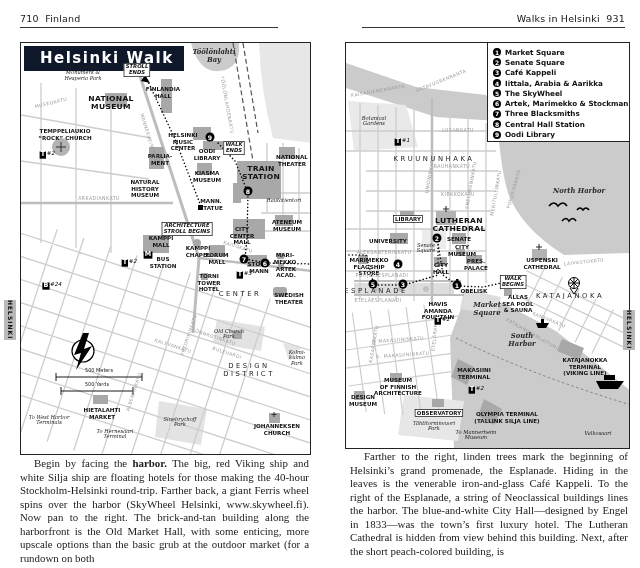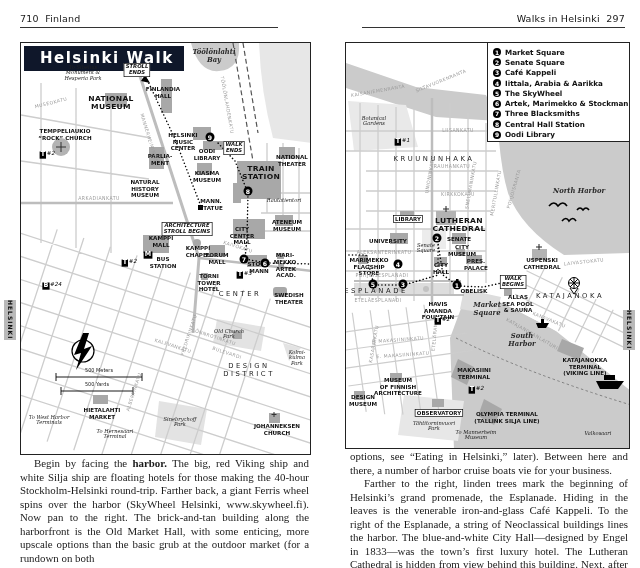--- a/index.html
+++ b/index.html
@@ -241,21 +241,21 @@
         </div>
     </div>
 
     <div class="side-tab" id="tab-left">HELSINKI</div>
     <div class="body-text" id="body-left">
         <p class="bodyp ind"><span>Begin by facing the </span><span style="font-weight: 700;">harbor.</span><span> The big, red Viking ship and white Silja ship are floating hotels for those making the 40-hour Stockholm-Helsinki round-trip. Farther back, a giant Ferris wheel spins over the harbor (SkyWheel Helsinki, www.skywheel.fi). Now pan to the right. The brick-and-tan building along the harborfront is the Old Market Hall, with some enticing, more upscale options than the basic grub at the outdoor market (for a rundown on both</span></p>
       </div>
   </div>
 
   <div class="page" id="page-right">
-    <div class="hdr" style="right:15px"><b>Walks in Helsinki</b>&nbsp;&nbsp;<span>297</span></div>
+    <div class="hdr" style="right:15px"><b>Walks in Helsinki</b>&nbsp;&nbsp;<span>931</span></div>
     <div class="hdr-rule" style="right:15px;width:263px"></div>
 
     <div class="map-box" id="map-right">
       <svg class="map-svg" width="285" height="407" viewBox="0 0 285 407">
 
         <path d="M150,22 Q190,4 240,8 L285,18 V210 L218,212 Q175,185 162,150 Q150,110 150,22 Z" fill="#cbcbcb"></path>
         <circle cx="277" cy="15" r="11" fill="#fff"></circle>
         <path d="M0,20 L70,44 L140,52 L152,78 L90,74 L0,45 Z" fill="#cbcbcb"></path>
         <path d="M120,252 L158,260 L210,288 L285,348 V407 H108 L104,295 Z" fill="#cbcbcb"></path>
         <polygon points="150,210 218,212 285,230 285,330 205,285 152,258 144,235" fill="#fff"></polygon>
@@ -445,17 +445,16 @@
           <span class="mk" style="left: 111px; top: 242px;">1</span>
           <span class="mk" style="left: 91px; top: 195px;">2</span>
           <span class="mk" style="left: 57px; top: 241px;">3</span>
           <span class="mk" style="left: 52px; top: 221px;">4</span>
           <span class="mk" style="left: 27px; top: 241px;">5</span>
         </div>
     </div>
 
     <div class="side-tab" id="tab-right">HELSINKI</div>
     <div class="body-text" id="body-right">
-        <p class="bodyp"><span>options, see “Eating in Helsinki,” later). Between here and there, a number of harbor cruise boats vie for your business.</span></p>
         <p class="bodyp ind"><span>Farther to the right, linden trees mark the beginning of Helsinki’s grand promenade, the Esplanade. Hiding in the leaves is the venerable iron-and-glass Café Kappeli. To the right of the Esplanade, a string of Neoclassical buildings lines the harbor. The blue-and-white City Hall—designed by Engel in 1833—was the town’s first luxury hotel. The Lutheran Cathedral is hidden from view behind this building. Next, after the short peach-colored building, is</span></p>
       </div>
   </div>
 </div>
 
 </body></html>

